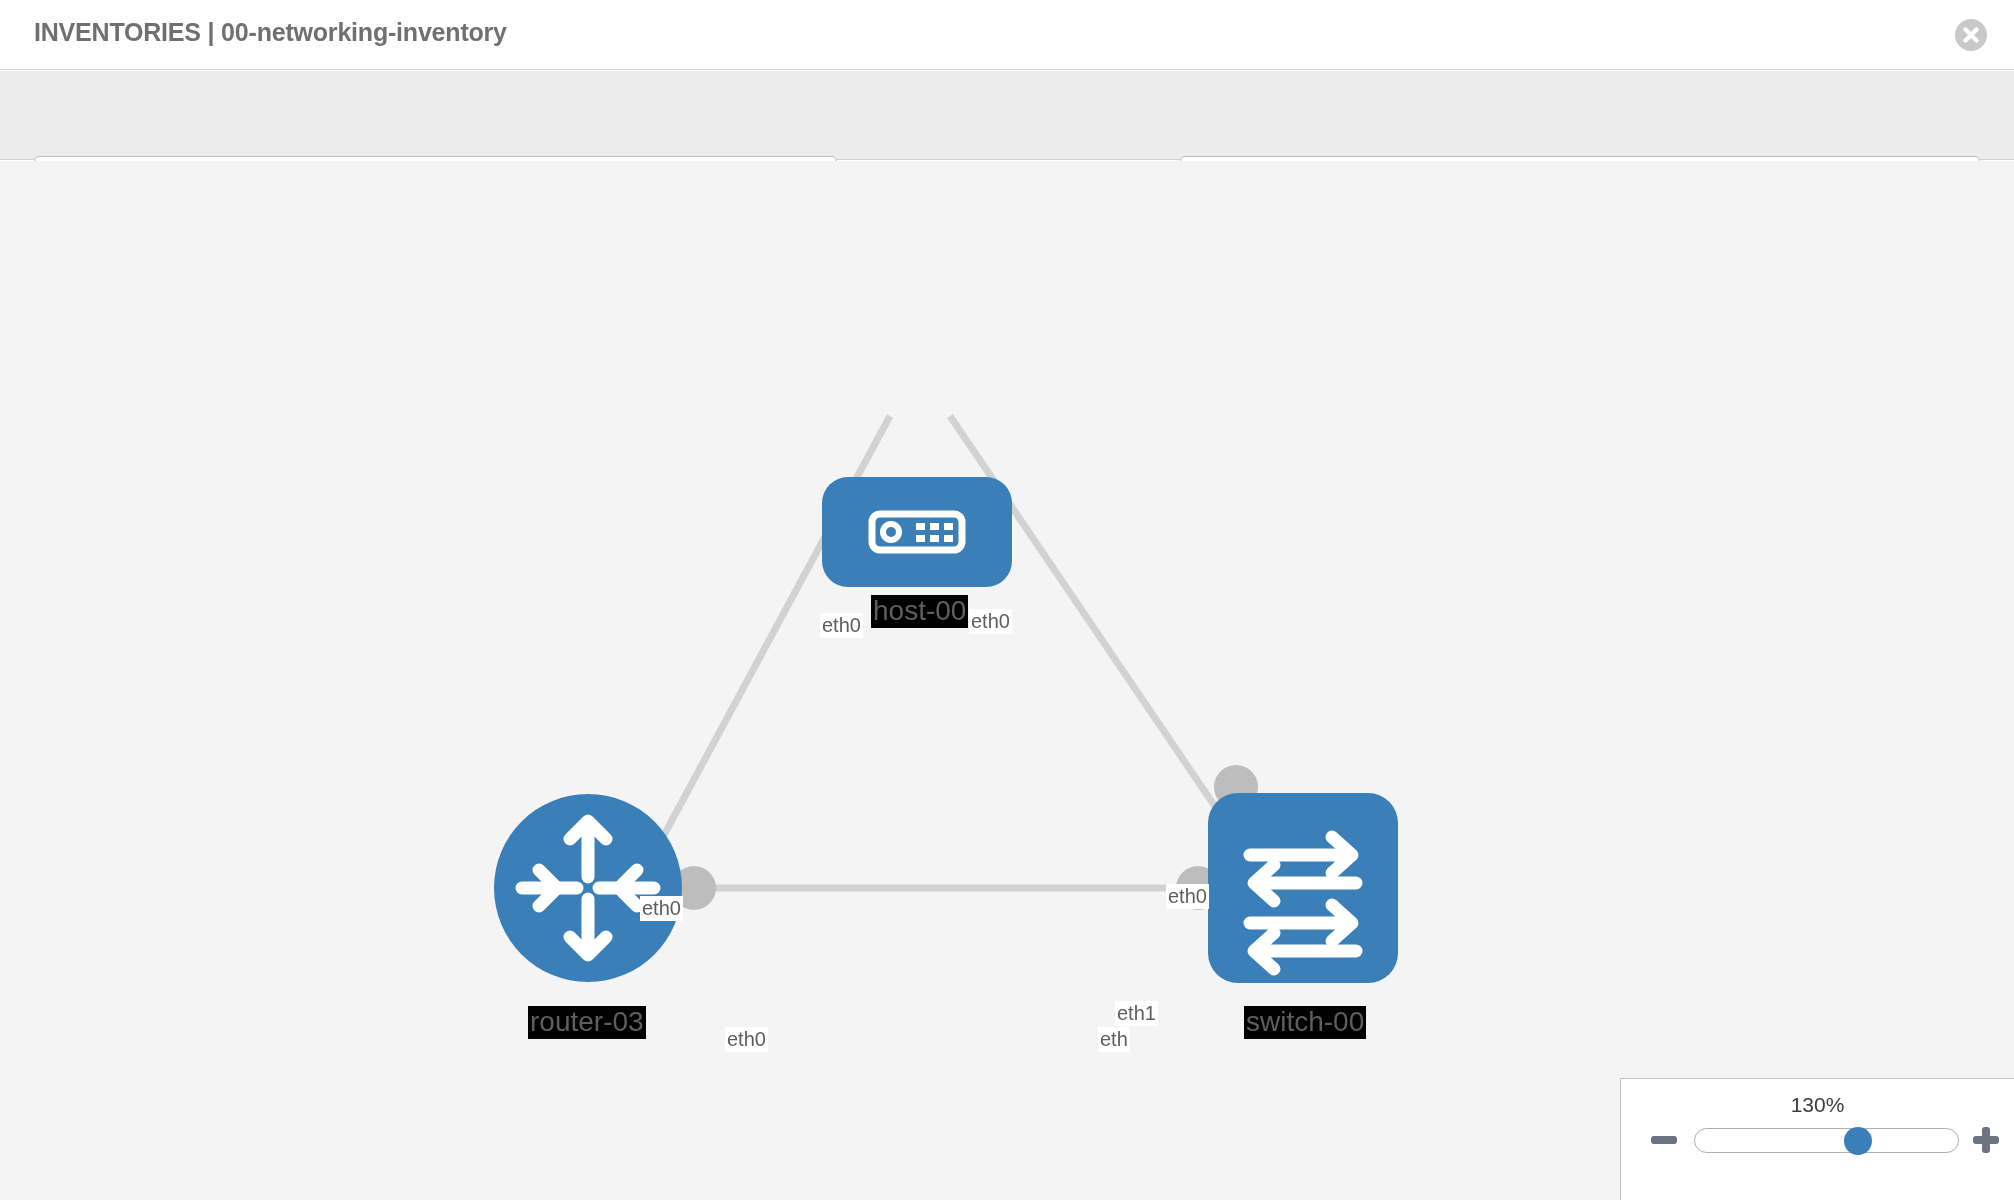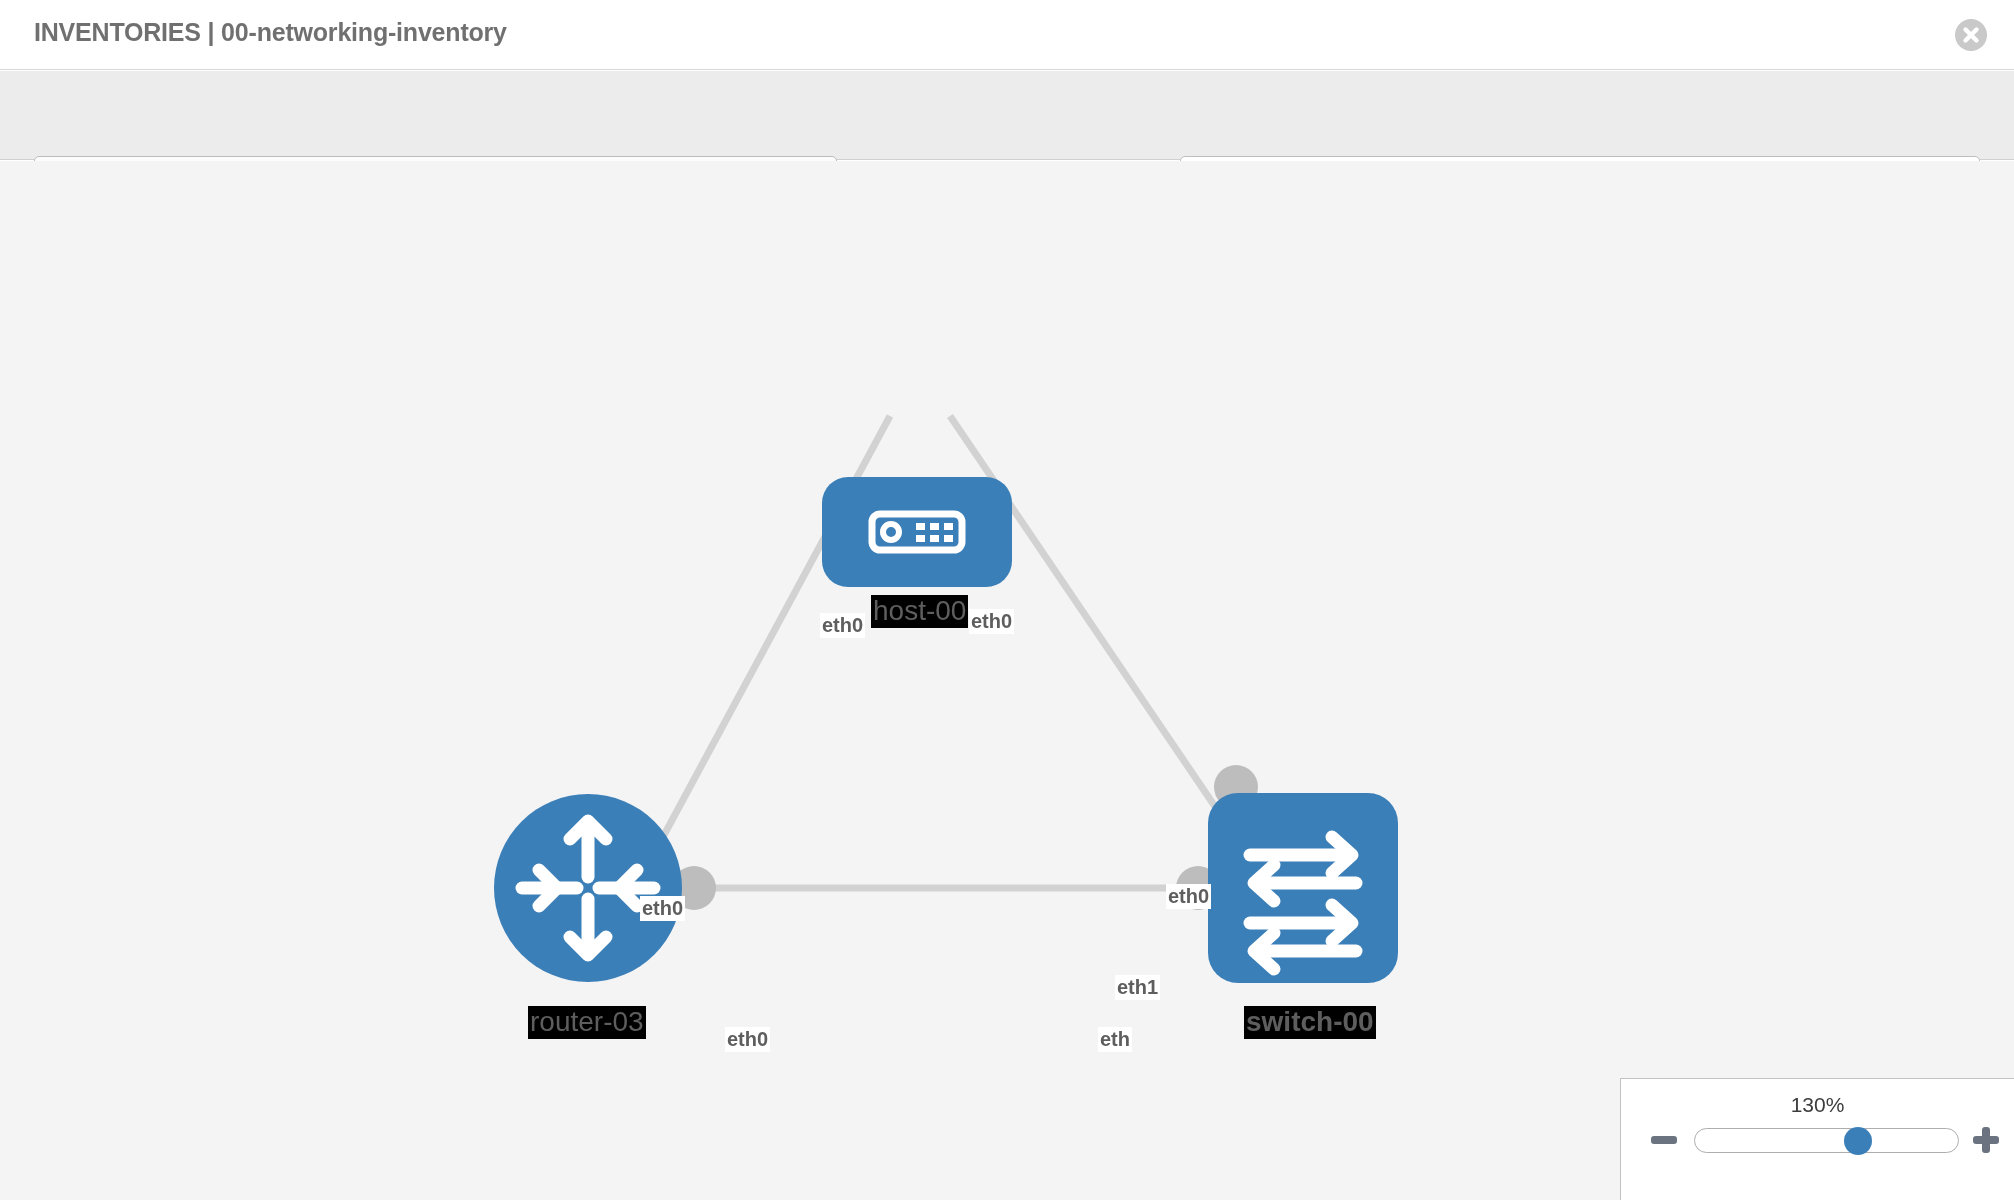--- a/index.html
+++ b/index.html
@@ -120,21 +120,20 @@
     padding: 1px 2px;
   }
   .port-label {
     position: absolute;
     font-size: 20px;
     color: #5e5e5e;
     background: #ffffff;
     white-space: nowrap;
     line-height: 1.15;
     padding: 1px 2px;
-    font-weight: bold;
   }
 
   
   #zoom-panel {
     position: absolute;
     left: 1620px; top: 1078px;
     width: 394px; height: 142px;
     background: #ffffff;
     border: 1px solid #c2c2c2;
     border-right: none;
@@ -285,29 +284,29 @@
         <path d="M1250 762 H 1350"></path>
         <path d="M1332 744 L1352 762 L1332 780"></path>
         <path d="M1356 790 H 1256"></path>
         <path d="M1274 772 L1254 790 L1274 808"></path>
       </g>
     </g>
   </svg>
 
   <div class="node-label" style="left:871px; top:434px;">host-00</div>
   <div class="node-label" style="left:528px; top:845px;">router-03</div>
-  <div class="node-label" style="left:1244px; top:845px;font-weight:bold;">switch-00</div>
+  <div class="node-label" style="left:1244px; top:845px;">switch-00</div>
 
   <div class="port-label" style="left:820px; top:452px;">eth0</div>
   <div class="port-label" style="left:969px; top:448px;">eth0</div>
   <div class="port-label" style="left:640px; top:735px;">eth0</div>
   <div class="port-label" style="left:1166px; top:723px;">eth0</div>
   <div class="port-label" style="left:725px; top:866px;">eth0</div>
   <div class="port-label" style="left:1098px; top:866px;">eth</div>
-  <div class="port-label" style="left:1115px; top:814px;">eth1</div>
+  <div class="port-label" style="left:1115px; top:840px;">eth1</div>
 </div>
 
 <div id="zoom-panel">
   <div id="zoom-level">130%</div>
   <div id="zoom-out-button"></div>
   <div id="zoom-slider-track"></div>
   <div id="zoom-slider-thumb"></div>
   <div id="zoom-in-button"></div>
 </div>
 

